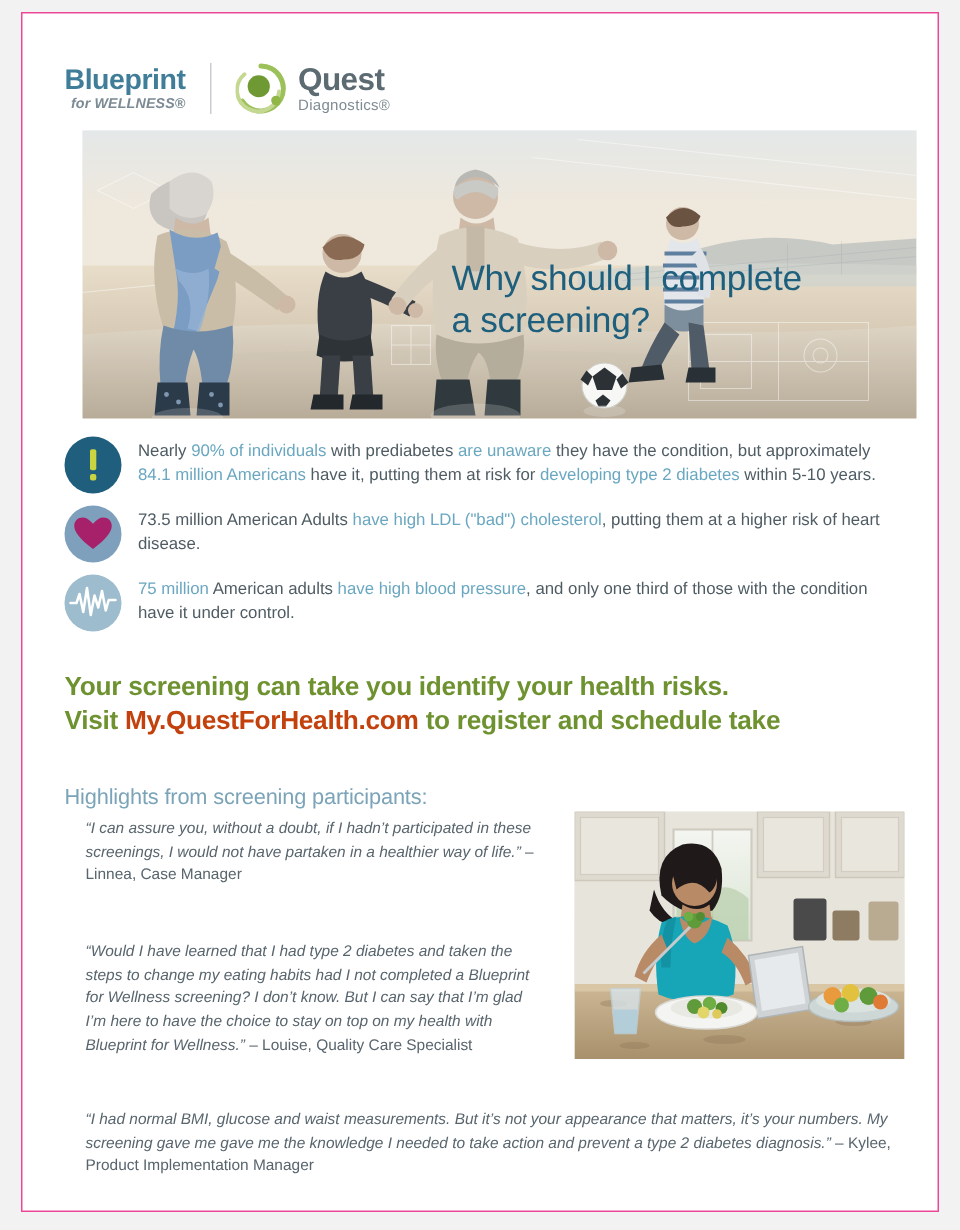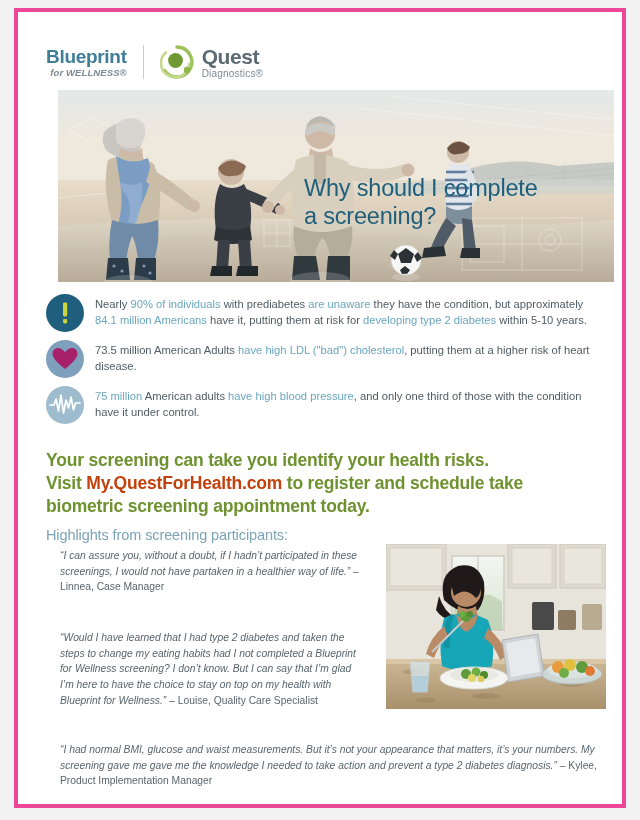--- a/index.html
+++ b/index.html
@@ -11,21 +11,21 @@
     position: relative;
     width: 640px; height: 820px;
     background: #f2f2f3;
     overflow: hidden;
   }
   #sheet {
     position: absolute;
     left: 14px; top: 8px;
     width: 612px; height: 800px;
     background: #ffffff;
-    border: 4px solid #ec4899;
+    border: 1px solid #ec4899;
     box-sizing: border-box;
     overflow: hidden;
   }
 
   
   #brandbar {
     position: absolute; left: 28px; top: 28px;
     height: 44px; display: flex; align-items: center;
   }
   .bp-wrap { display: flex; flex-direction: column; align-items: flex-end; line-height: 1; }
@@ -321,21 +321,20 @@
             <path d="M4 19 H8 L10 13 L12.5 25 L15 9 L17.5 27 L20 14 L22.5 22 L25 11 L27.5 24 L29.5 17 H34" fill="none" stroke="#ffffff" stroke-width="1.7" stroke-linejoin="round" stroke-linecap="round"></path>
           </svg>
         </span>
         <span class="fact-text"><span class="hl">75 million</span><span> American adults </span><span class="hl">have high blood pressure</span><span>, and only one third of those with the condition have it under control.</span></span>
       </div>
     </div>
 
     <div id="cta">
       <span>Your screening can take you identify your health risks.</span><br>
       <span>Visit </span><span class="url">My.QuestForHealth.com</span><span> to register and schedule take</span><br>
-      <span>biometric screening appointment today.</span>
     </div>
 
     <div id="hl-title">Highlights from screening participants:</div>
 
     <div class="quote" id="quote1">
       <span class="qbar" style="background:#27596f"></span>
       <span class="qtext"><span>“I can assure you, without a doubt, if I hadn’t participated in these screenings, I would not have partaken in a healthier way of life.”</span><span class="who"> – Linnea, Case Manager</span></span>
     </div>
 
     <div class="quote" id="quote2">

